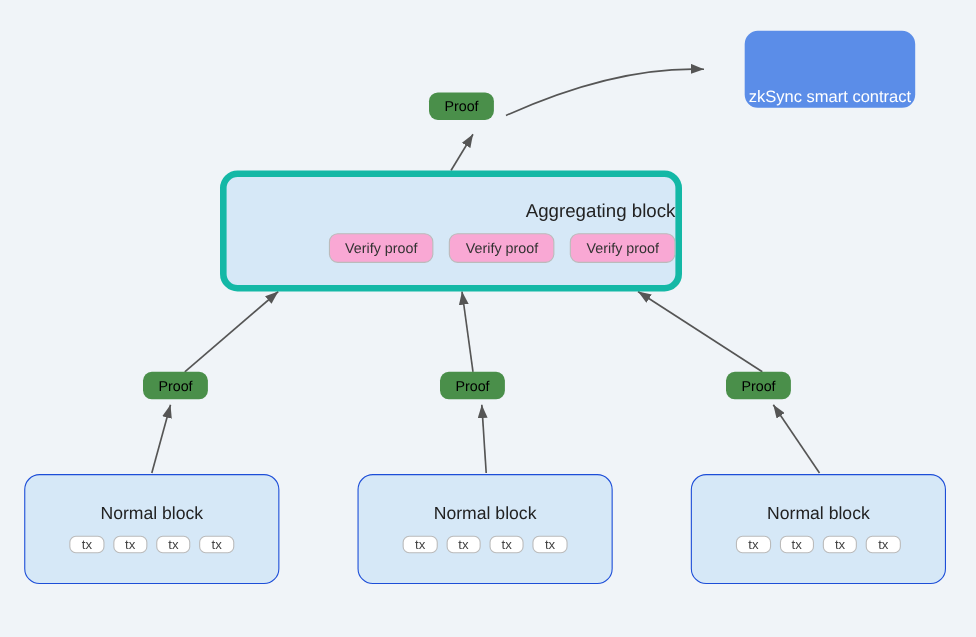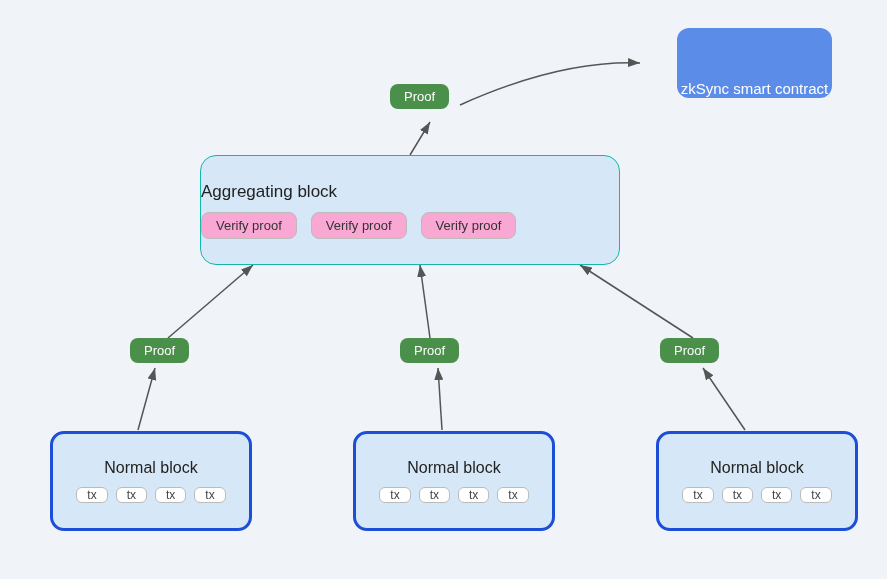--- a/index.html
+++ b/index.html
@@ -39,24 +39,24 @@
 
     
     .aggregating-block {
       position: absolute;
       top: 155px;
       left: 200px;
       width: 420px;
       height: 110px;
       background: #d6e8f7;
       border-radius: 16px;
-      border: 1px solid #14b8a6;
+      border: 6px solid #14b8a6;
       display: flex;
       flex-direction: column;
-      align-items: flex-start;
+      align-items: flex-end;
       justify-content: center;
       gap: 10px;
     }
 
     .aggregating-block-title {
       font-size: 17px;
       color: #222;
       font-weight: 400;
     }
 
@@ -71,21 +71,21 @@
       border-radius: 8px;
       padding: 5px 14px;
       font-size: 13px;
       color: #333;
     }
 
     
     .proof-badge {
       position: absolute;
       background: #4a8f4a;
-      color: #ffffff;
+      color: #000000;
       border-radius: 8px;
       padding: 5px 14px;
       font-size: 13px;
       font-weight: 500;
     }
 
     .proof-top {
       top: 84px;
       left: 390px;
     }
@@ -103,30 +103,29 @@
     .proof-right {
       top: 338px;
       left: 660px;
     }
 
     
     .normal-block {
       position: absolute;
       background: #d6e8f7;
       border-radius: 14px;
-      border: 3px solid #1d4ed8;
+      border: 1px solid #1d4ed8;
       display: flex;
       flex-direction: column;
       align-items: center;
       justify-content: center;
       gap: 10px;
-      width: 202px;
+      width: 232px;
       height: 100px;
       bottom: 48px;
-      margin-left: 28px;
     }
 
     .normal-block-left {
       left: 22px;
     }
 
     .normal-block-center {
       left: 325px;
     }
 

